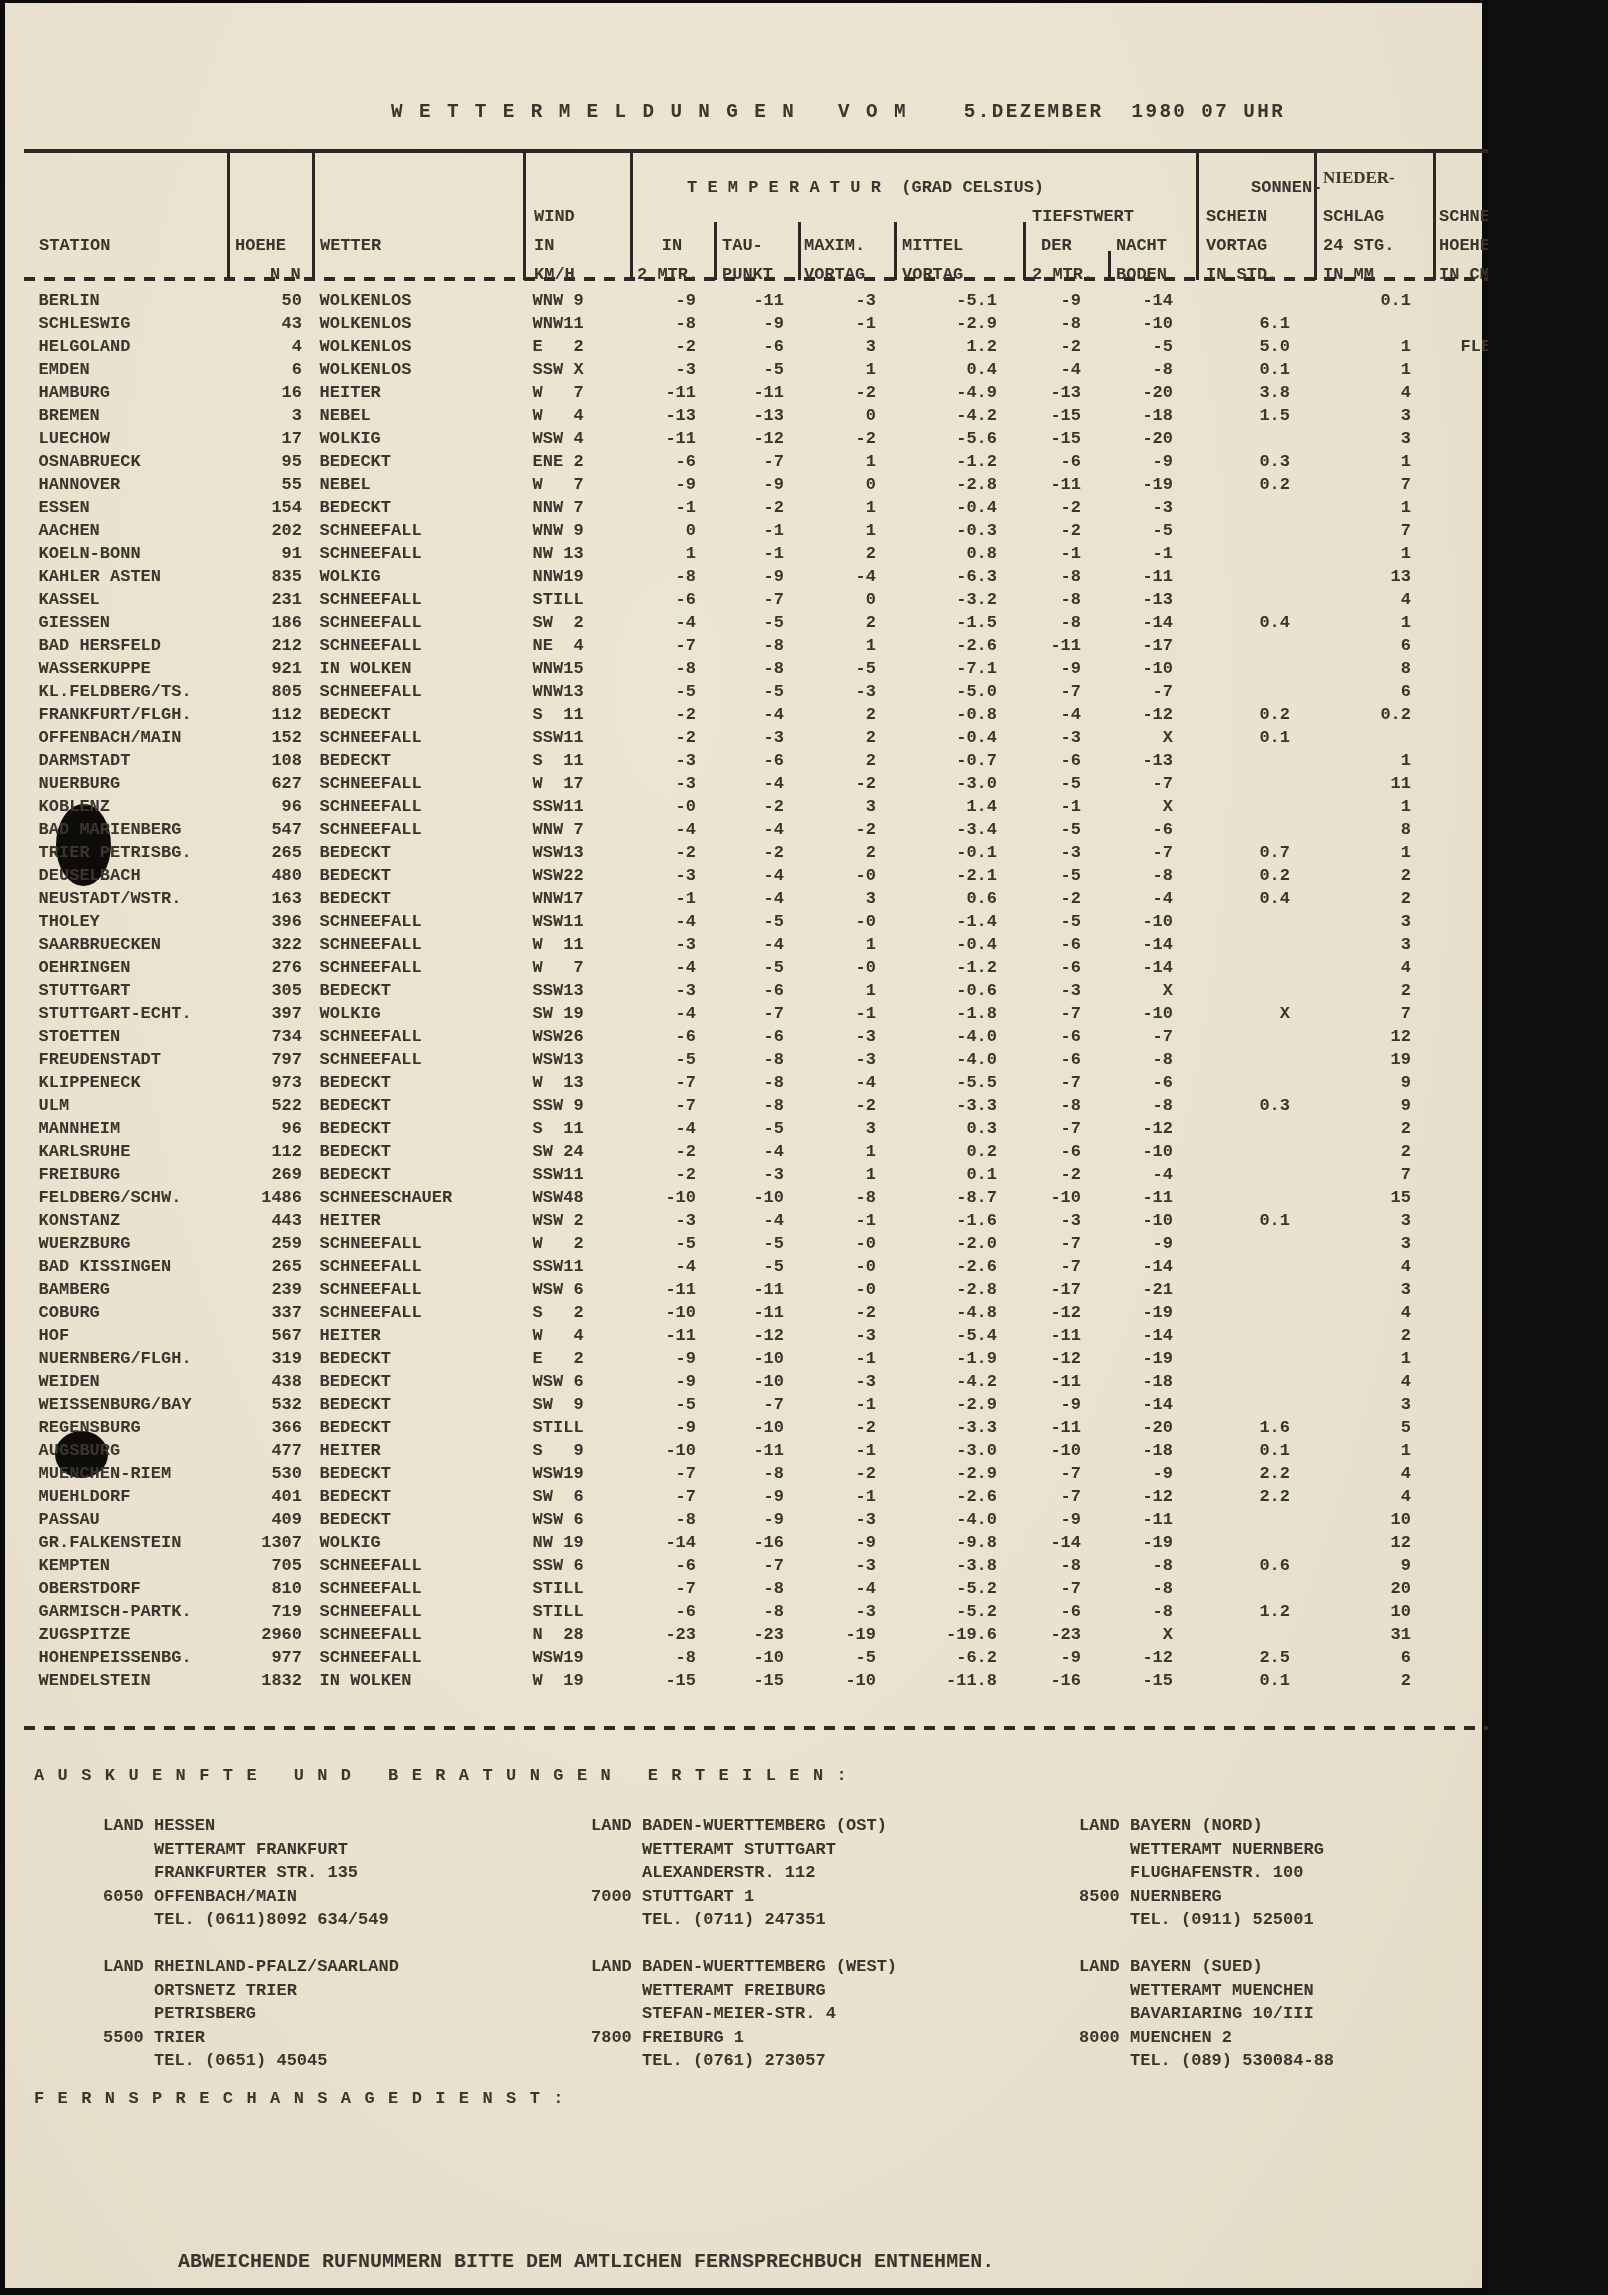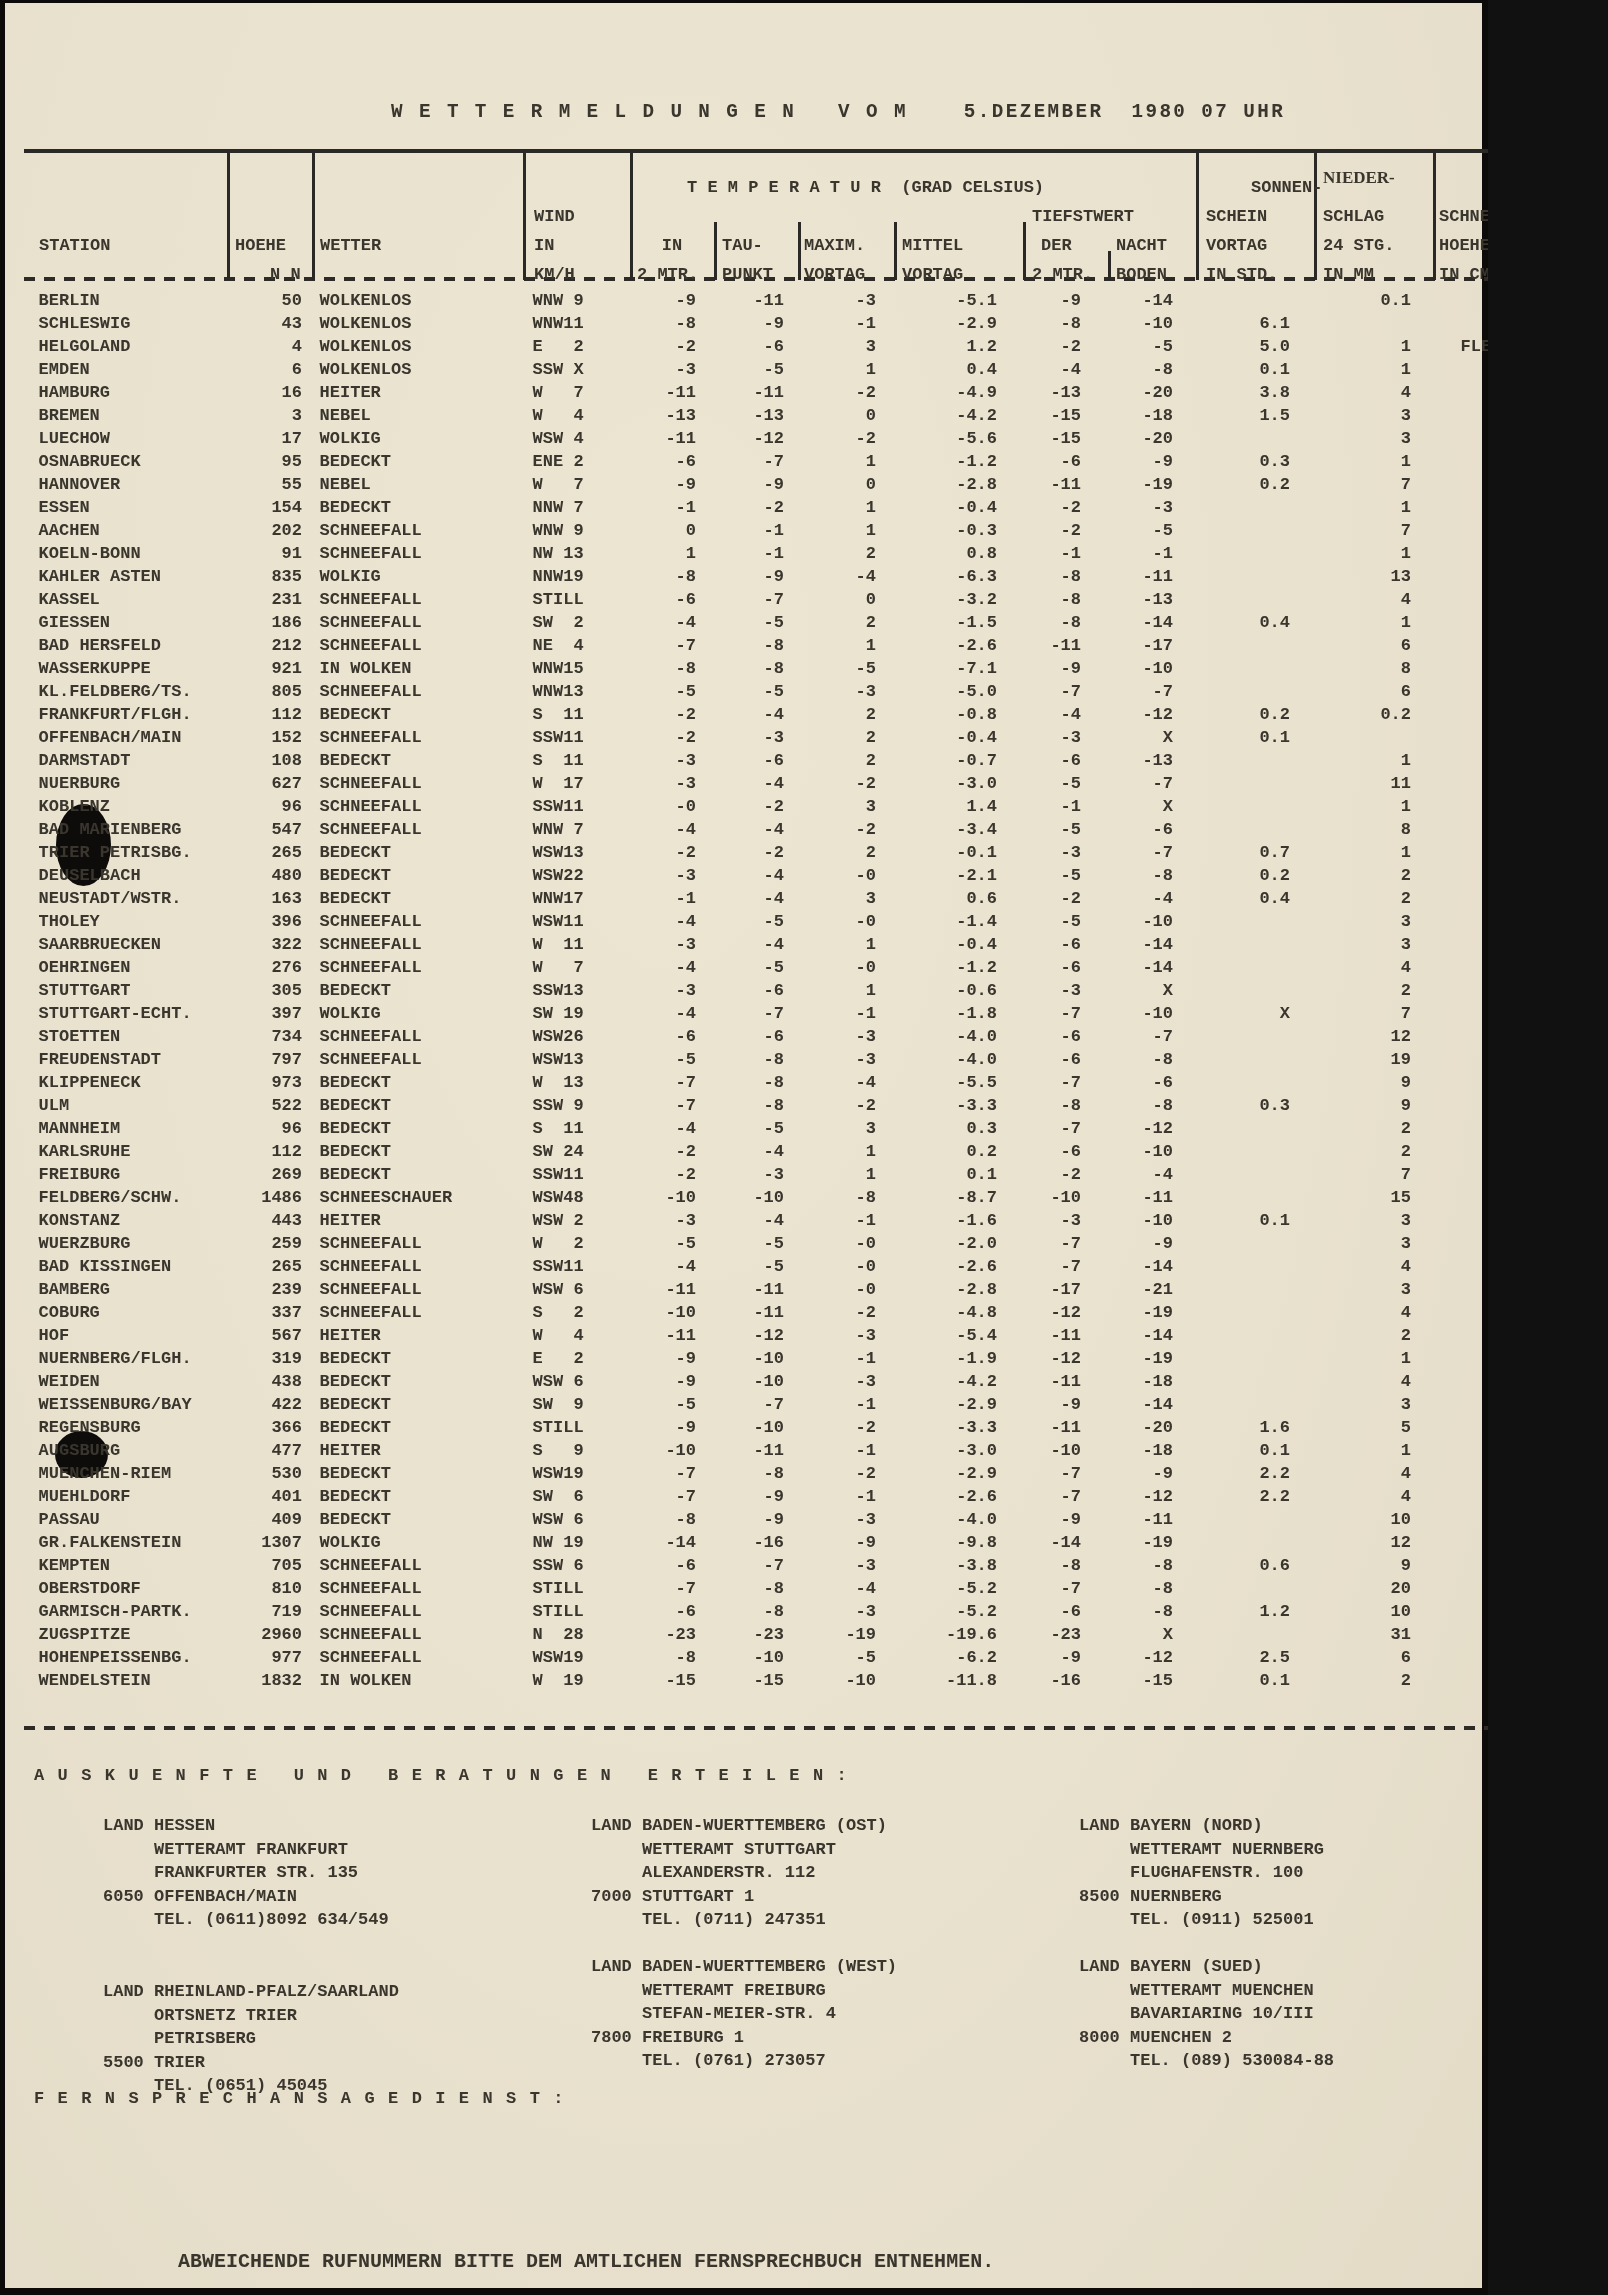--- a/index.html
+++ b/index.html
@@ -825,21 +825,21 @@
         <div class="cell c6">-3</div>
         <div class="cell c7">-4.2</div>
         <div class="cell c8">-11</div>
         <div class="cell c9">-18</div>
         <div class="cell c10"></div>
         <div class="cell c11">4</div>
         <div class="cell c12">20</div>
       </div>
       <div class="row">
         <div class="cell c0">WEISSENBURG/BAY</div>
-        <div class="cell c1">422</div>
+        <div class="cell c1">532</div>
         <div class="cell c2">BEDECKT</div>
         <div class="cell c3">SW  9</div>
         <div class="cell c4">-5</div>
         <div class="cell c5">-7</div>
         <div class="cell c6">-1</div>
         <div class="cell c7">-2.9</div>
         <div class="cell c8">-9</div>
         <div class="cell c9">-14</div>
         <div class="cell c10"></div>
         <div class="cell c11">3</div>
@@ -1043,21 +1043,21 @@
         <div class="cline">7000 STUTTGART 1</div>
         <div class="cline">     TEL. (0711) 247351</div>
       </div>
       <div class="cblock" style="left: 1079px; top: 1814px;">
         <div class="cline">LAND BAYERN (NORD)</div>
         <div class="cline">     WETTERAMT NUERNBERG</div>
         <div class="cline">     FLUGHAFENSTR. 100</div>
         <div class="cline">8500 NUERNBERG</div>
         <div class="cline">     TEL. (0911) 525001</div>
       </div>
-      <div class="cblock" style="left: 103px; top: 1955px; margin-top: 25px;">
+      <div class="cblock" style="left: 103px; top: 1955px;">
         <div class="cline">LAND RHEINLAND-PFALZ/SAARLAND</div>
         <div class="cline">     ORTSNETZ TRIER</div>
         <div class="cline">     PETRISBERG</div>
         <div class="cline">5500 TRIER</div>
         <div class="cline">     TEL. (0651) 45045</div>
       </div>
       <div class="cblock" style="left: 591px; top: 1955px;">
         <div class="cline">LAND BADEN-WUERTTEMBERG (WEST)</div>
         <div class="cline">     WETTERAMT FREIBURG</div>
         <div class="cline">     STEFAN-MEIER-STR. 4</div>

